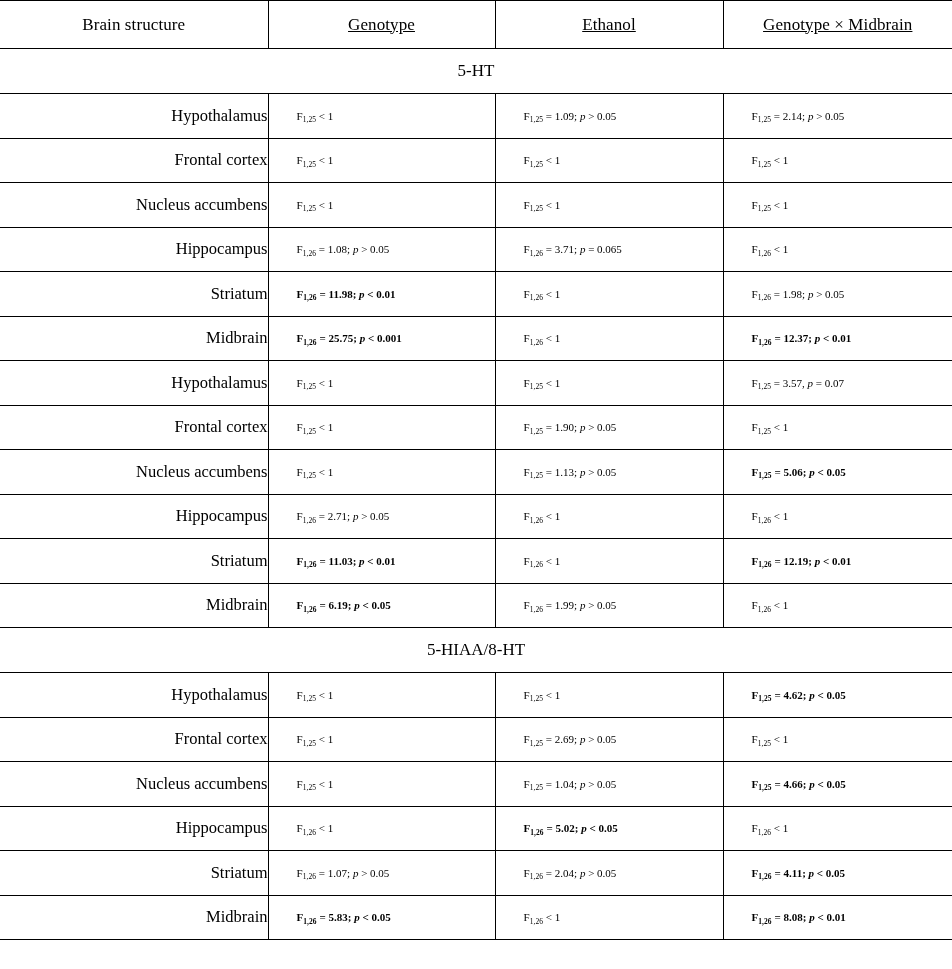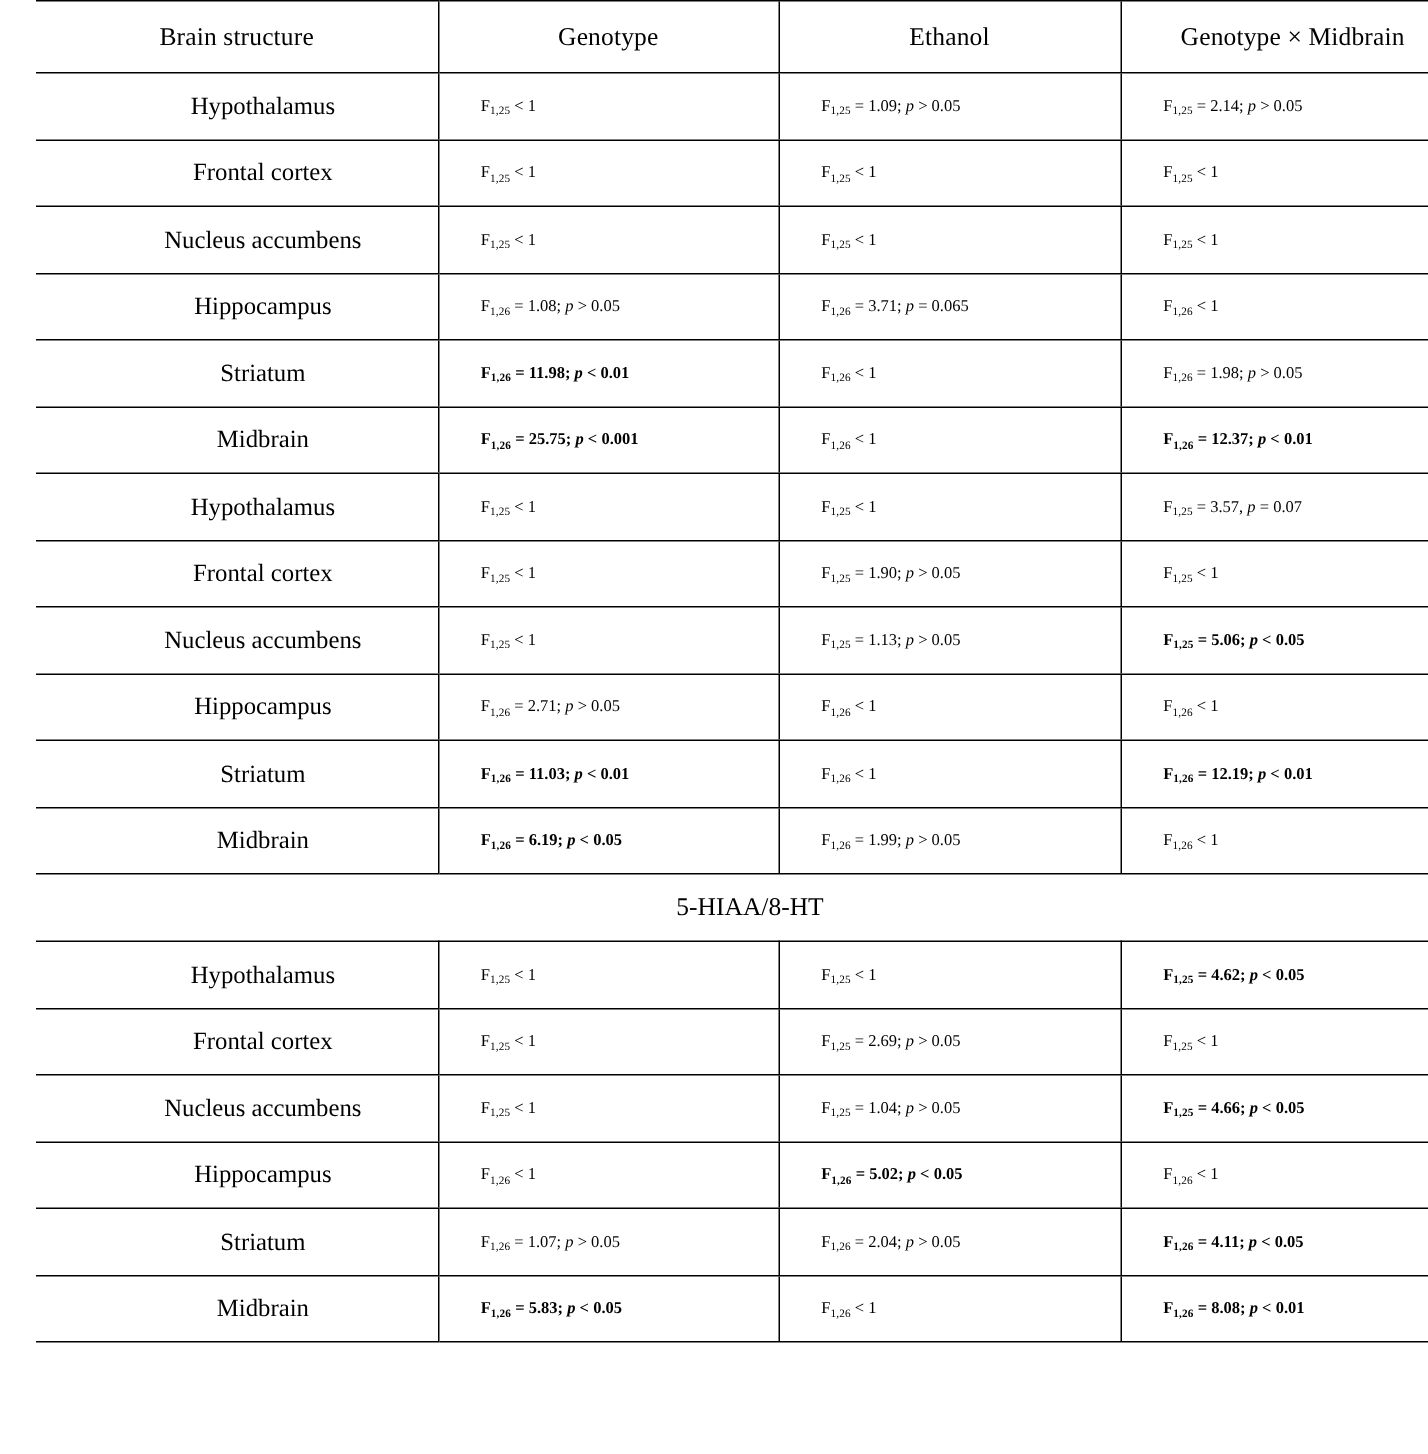--- a/index.html
+++ b/index.html
@@ -13,21 +13,20 @@
     height: 969px;
     font-family: "Liberation Serif", "DejaVu Serif", serif;
     color: #000000;
     overflow: hidden;
   }
 
   .table-wrap {
     width: 952px;
     height: 969px;
     box-sizing: border-box;
-    padding-left: 24px;
   }
 
   table.anova {
     width: 952px;
     border-collapse: collapse;
     table-layout: fixed;
     font-size: 16.5px;
   }
 
   
@@ -41,42 +40,42 @@
     border-top: 1.6px solid #000;
     border-bottom: 1.6px solid #000;
     height: 47px;
     padding: 0 6px;
     text-align: center;
     vertical-align: middle;
     font-weight: normal;
     font-size: 17px;
     letter-spacing: 0.1px;
   }
-  tr.hdr-row > th + th { border-left: 1.3px solid #000; }
+  tr.hdr-row > th + th { border-left: 1.3px solid #000; text-decoration: underline; }
 
   tr.section-row > td {
     border-bottom: 1.6px solid #000;
     height: 44px;
     text-align: center;
     vertical-align: middle;
     font-size: 17px;
     font-weight: normal;
     padding: 0;
   }
 
   tr.data-row > td {
     border-bottom: 1.3px solid #000;
     height: 43.5px;
     vertical-align: middle;
     padding: 0;
   }
   tr.data-row > td + td { border-left: 1.3px solid #000; }
 
   tr.data-row > td.struct {
-    text-align: center;
+    text-align: right;
     padding-left: 35px;
     font-size: 16.5px;
   }
   tr.data-row > td.val {
     text-align: left;
     padding-left: 28px;
     font-size: 11px;
     white-space: nowrap;
   }
   tr.data-row.last > td { border-bottom: 1.6px solid #000; }
@@ -109,20 +108,23 @@
     </colgroup>
     <thead>
       <tr class="hdr-row">
         <th>Brain structure</th>
         <th>Genotype</th>
         <th>Ethanol</th>
         <th>Genotype × Midbrain</th>
       </tr>
     </thead>
     <tbody id="table-body">
+        <tr class="section-row">
+          <td colspan="4">5-HT</td>
+        </tr>
         <tr class="data-row">
           <td class="struct">Hypothalamus</td>
           <td class="val"><span class="stat"><span class="F">F</span><sub>1,25</sub> &lt; 1</span></td>
           <td class="val"><span class="stat"><span class="F">F</span><sub>1,25</sub> = 1.09; <span class="pv">p</span> &gt; 0.05</span></td>
           <td class="val"><span class="stat"><span class="F">F</span><sub>1,25</sub> = 2.14; <span class="pv">p</span> &gt; 0.05</span></td>
         </tr>
         <tr class="data-row">
           <td class="struct">Frontal cortex</td>
           <td class="val"><span class="stat"><span class="F">F</span><sub>1,25</sub> &lt; 1</span></td>
           <td class="val"><span class="stat"><span class="F">F</span><sub>1,25</sub> &lt; 1</span></td>

